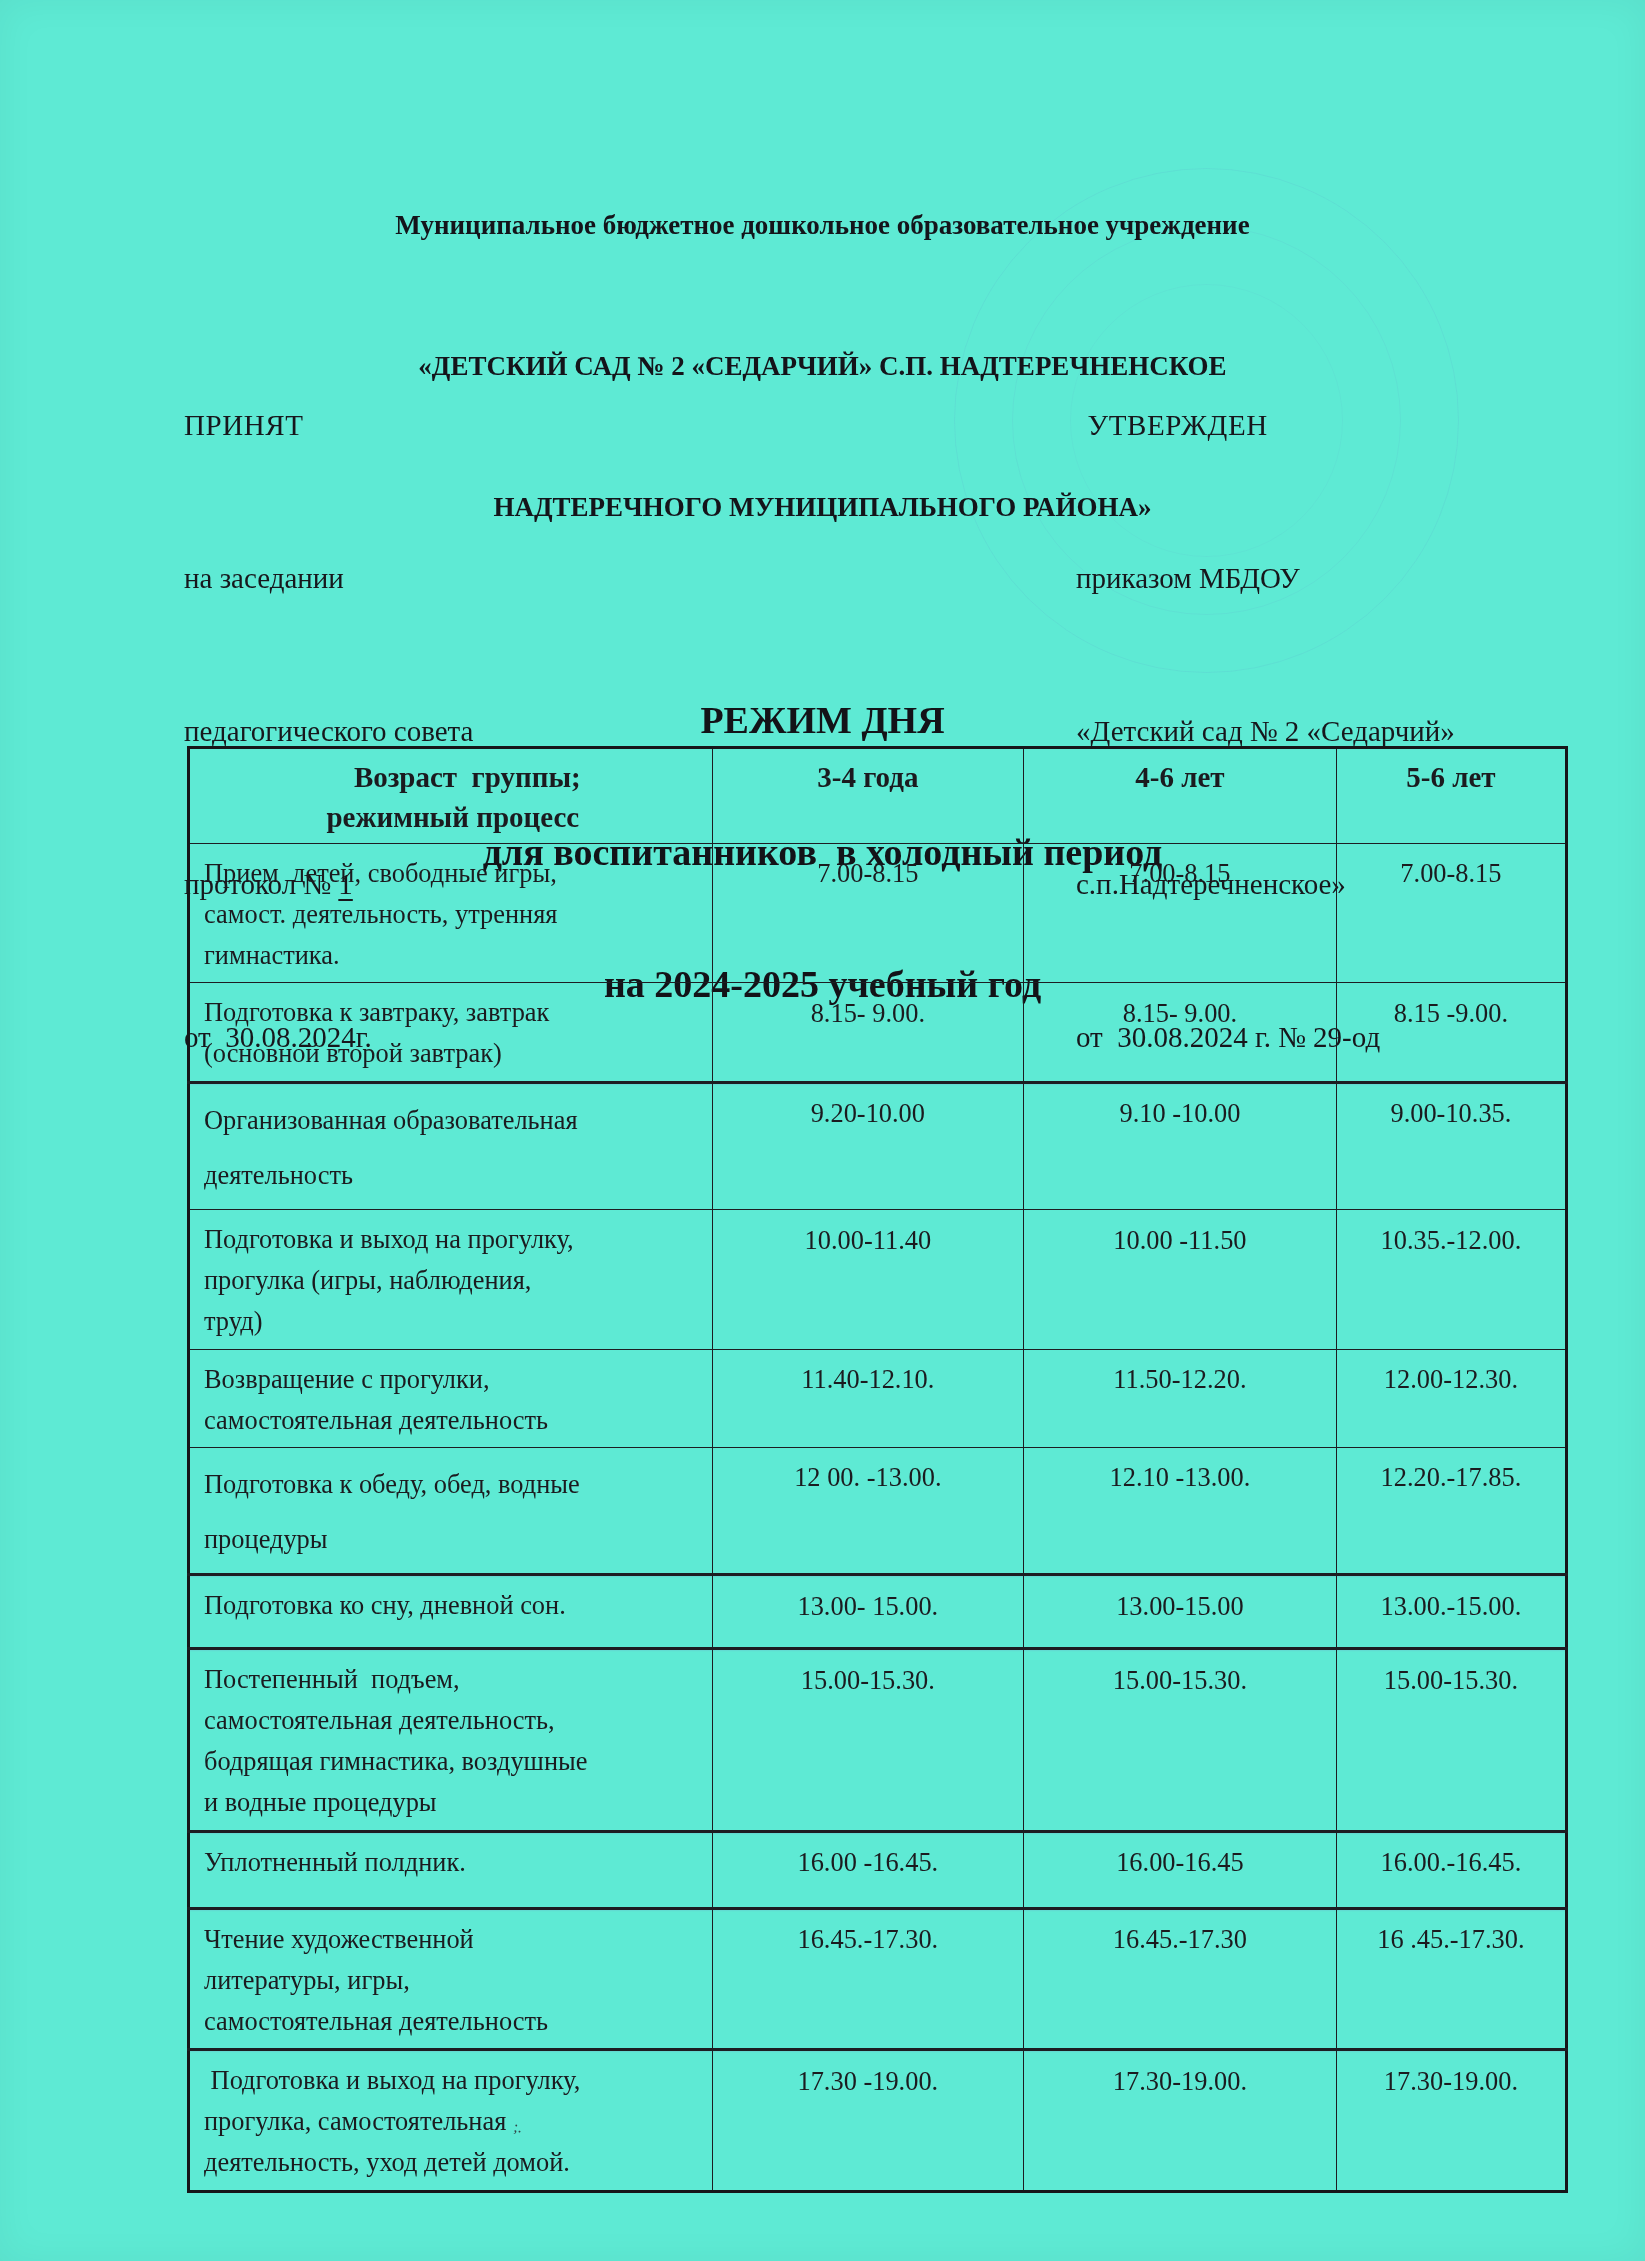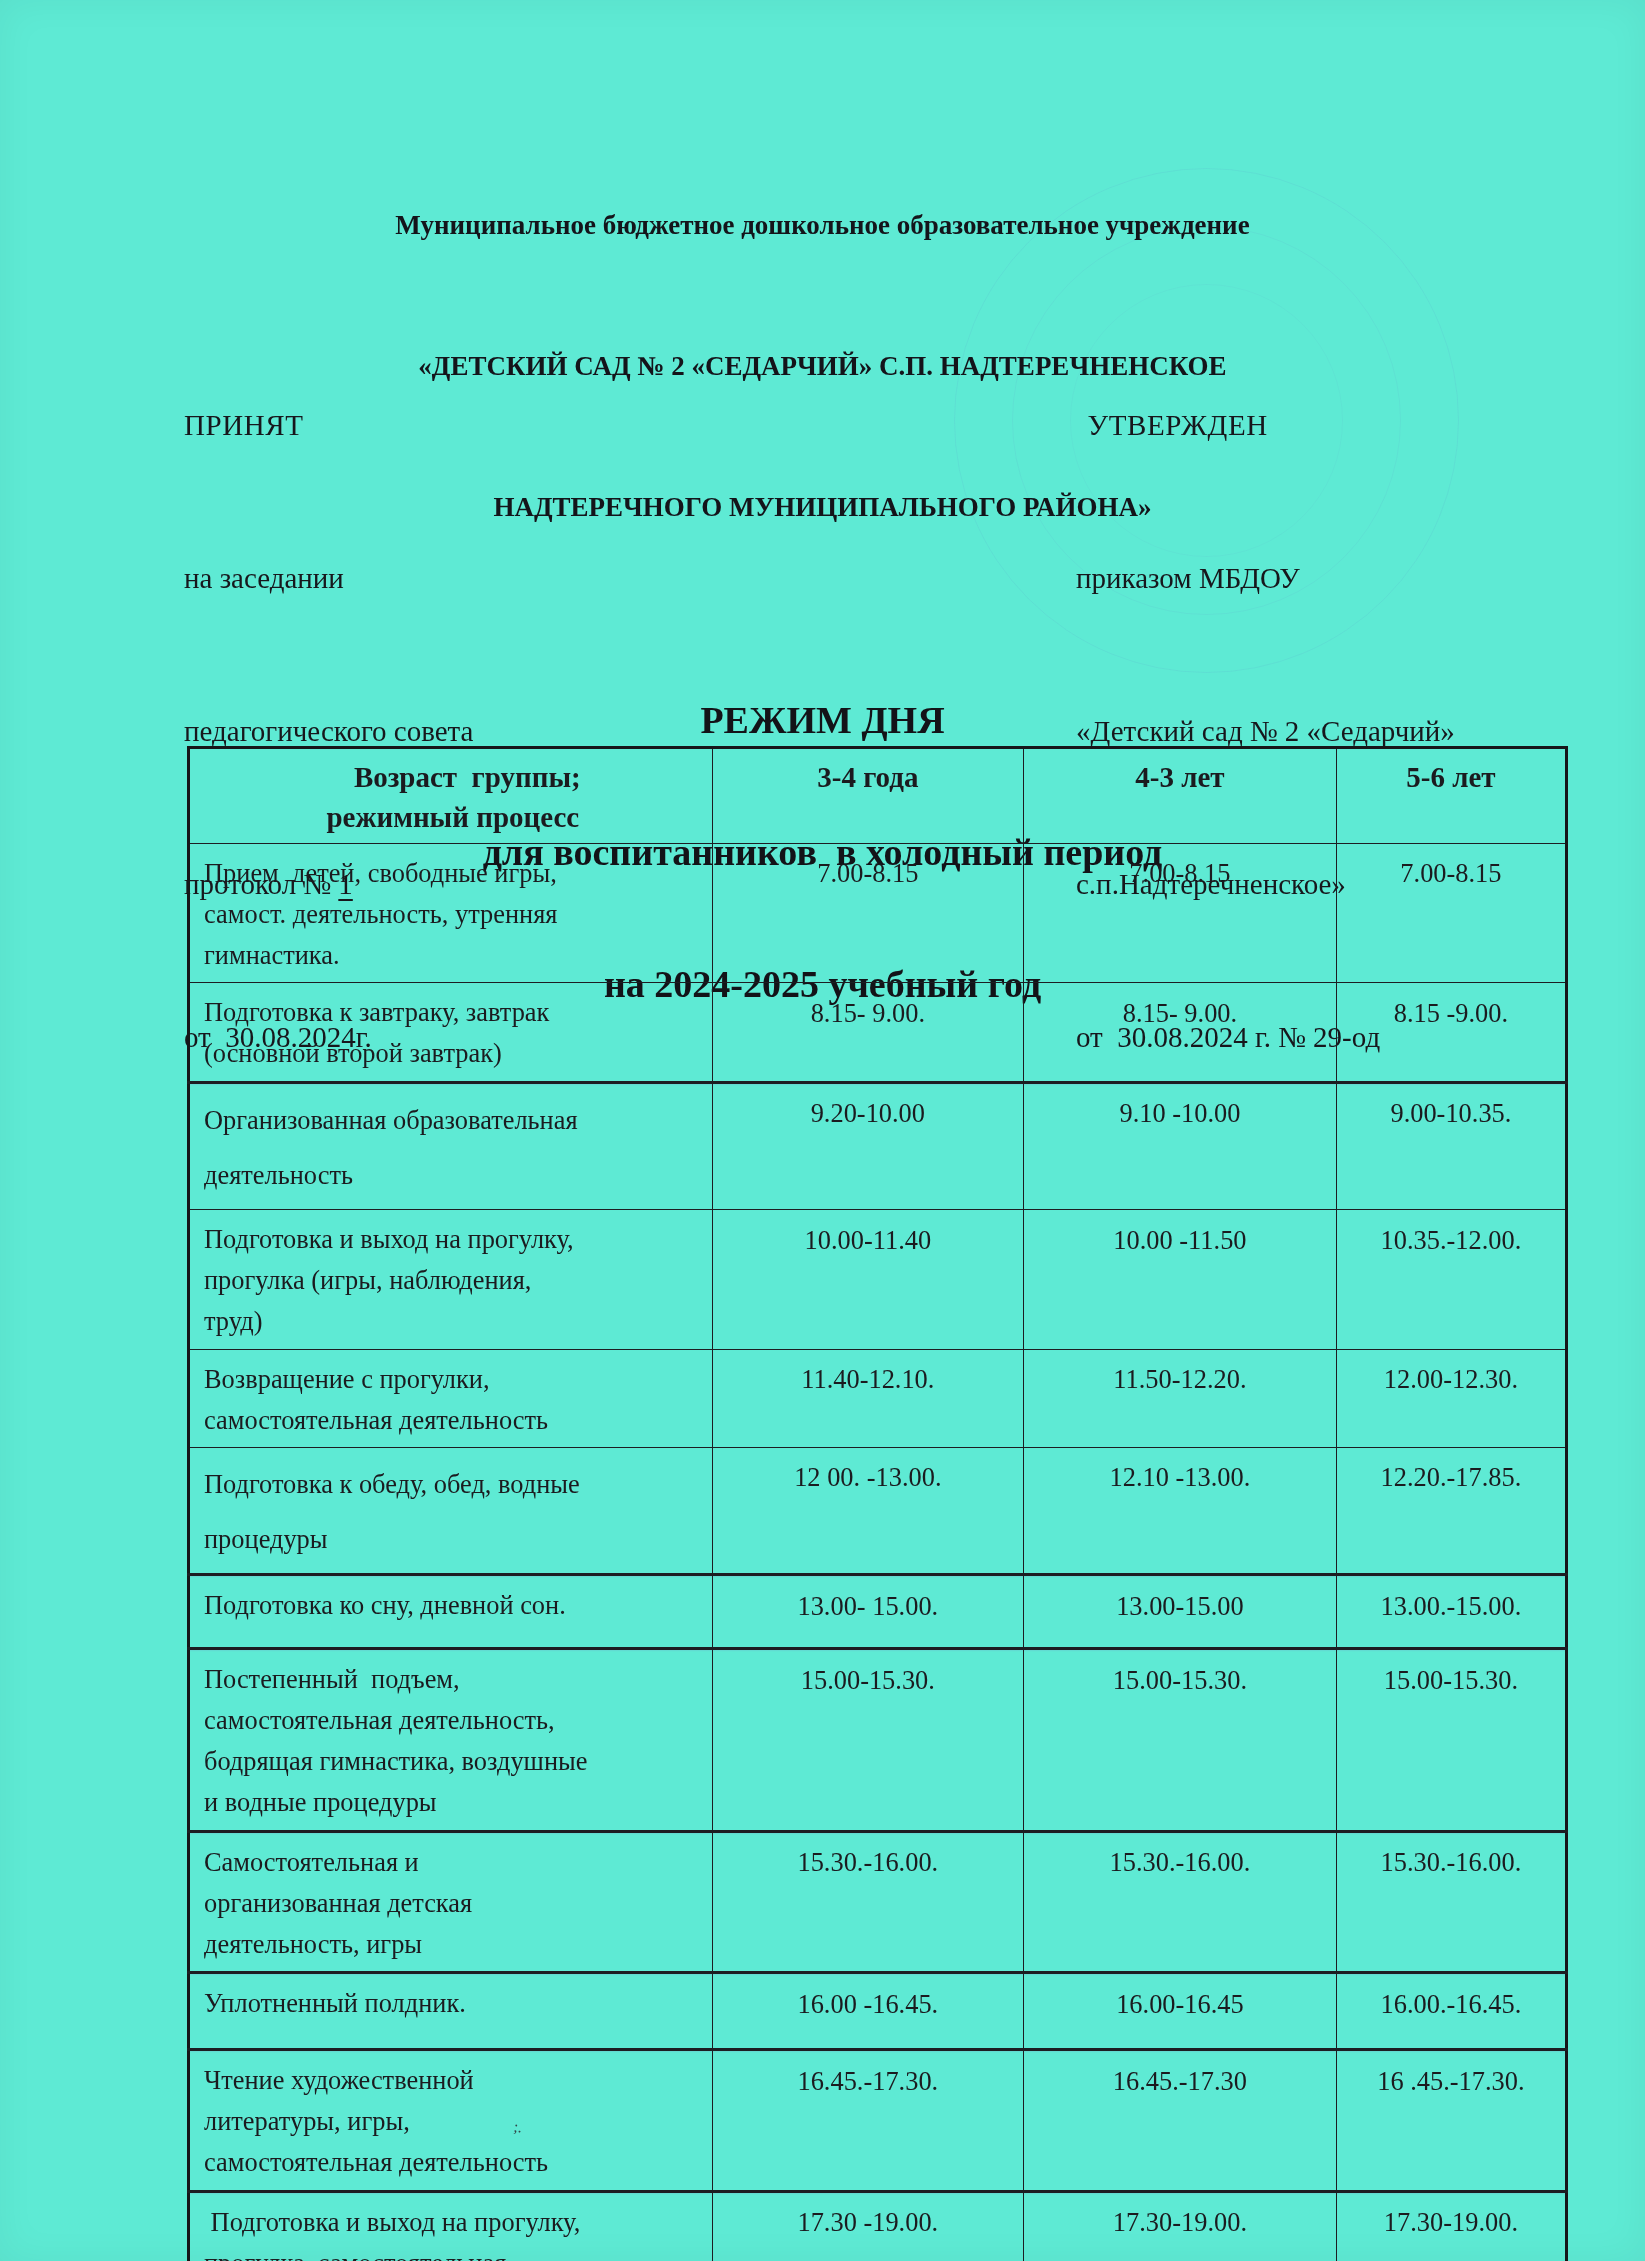--- a/index.html
+++ b/index.html
@@ -187,21 +187,21 @@
         <col class="c1">
         <col class="c2">
         <col class="c3">
         <col class="c4">
       </colgroup>
     <tbody>
       <tr style="height:84px">
         <th class="process-head">    Возраст  группы;
 режимный процесс</th>
         <th class="age-head">3-4 года</th>
-        <th class="age-head">4-3 лет</th>
+        <th class="age-head">4-6 лет</th>
         <th class="age-head">5-6 лет</th>
       </tr>
 
       <tr style="height:119px">
         <td class="process-cell">Прием  детей, свободные игры,
 самост. деятельность, утренняя
 гимнастика.</td>
         <td class="time-cell">7.00-8.15</td>
         <td class="time-cell">7.00-8.15</td>
         <td class="time-cell">7.00-8.15</td>
@@ -258,28 +258,20 @@
       <tr class="thick" style="height:158px">
         <td class="process-cell">Постепенный  подъем,
 самостоятельная деятельность,
 бодрящая гимнастика, воздушные
 и водные процедуры</td>
         <td class="time-cell">15.00-15.30.</td>
         <td class="time-cell">15.00-15.30.</td>
         <td class="time-cell">15.00-15.30.</td>
       </tr>
 
-      <tr class="thick" style="height:113px">
-        <td class="process-cell">Самостоятельная и
-организованная детская
-деятельность, игры</td>
-        <td class="time-cell">15.30.-16.00.</td>
-        <td class="time-cell">15.30.-16.00.</td>
-        <td class="time-cell">15.30.-16.00.</td>
-      </tr>
 
       <tr class="thick" style="height:77px">
         <td class="process-cell">Уплотненный полдник.</td>
         <td class="time-cell">16.00 -16.45.</td>
         <td class="time-cell">16.00-16.45</td>
         <td class="time-cell">16.00.-16.45.</td>
       </tr>
 
       <tr class="thick" style="height:110px">
         <td class="process-cell">Чтение художественной

